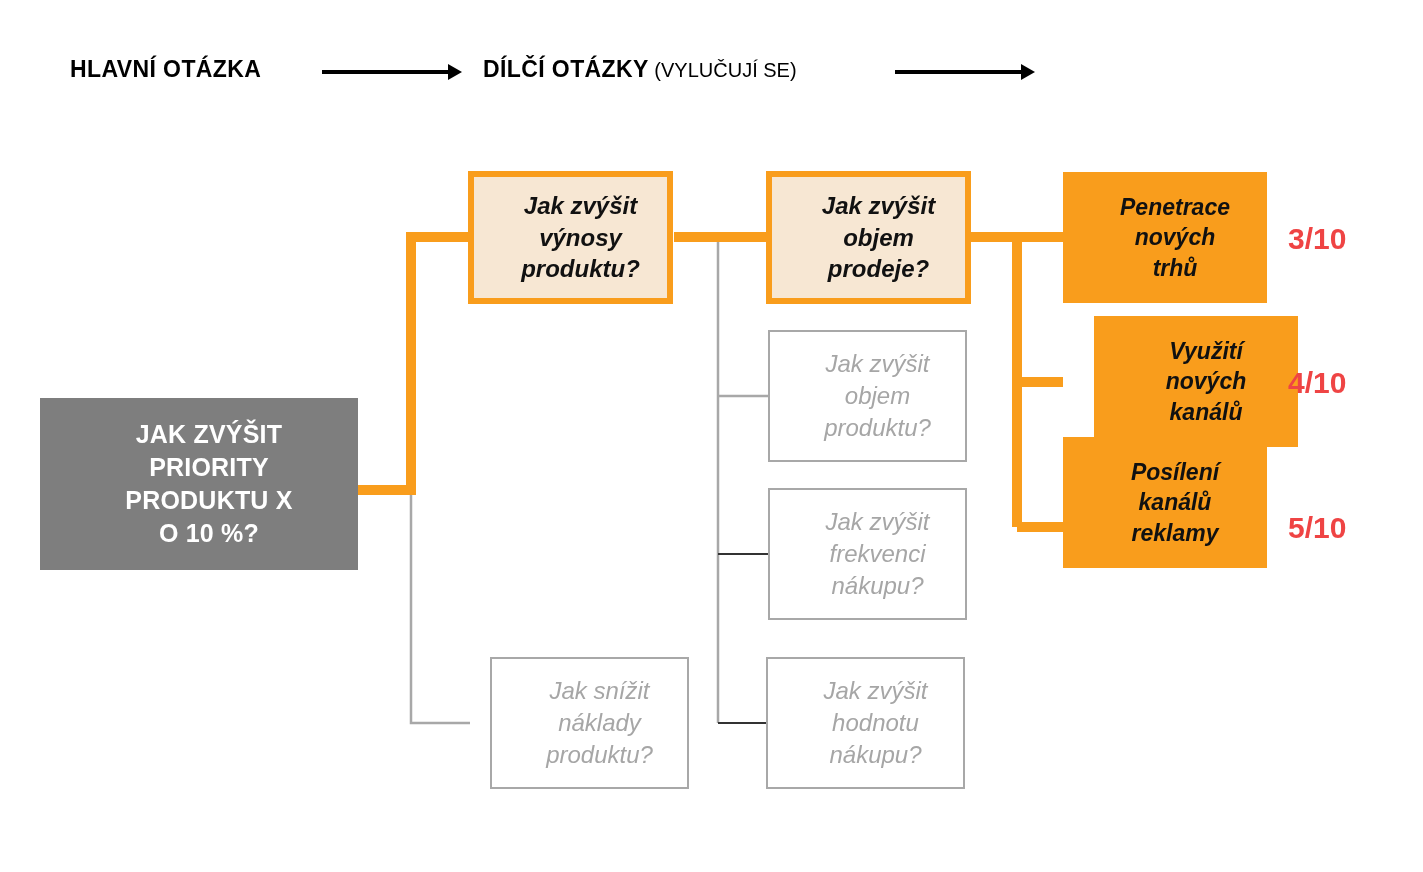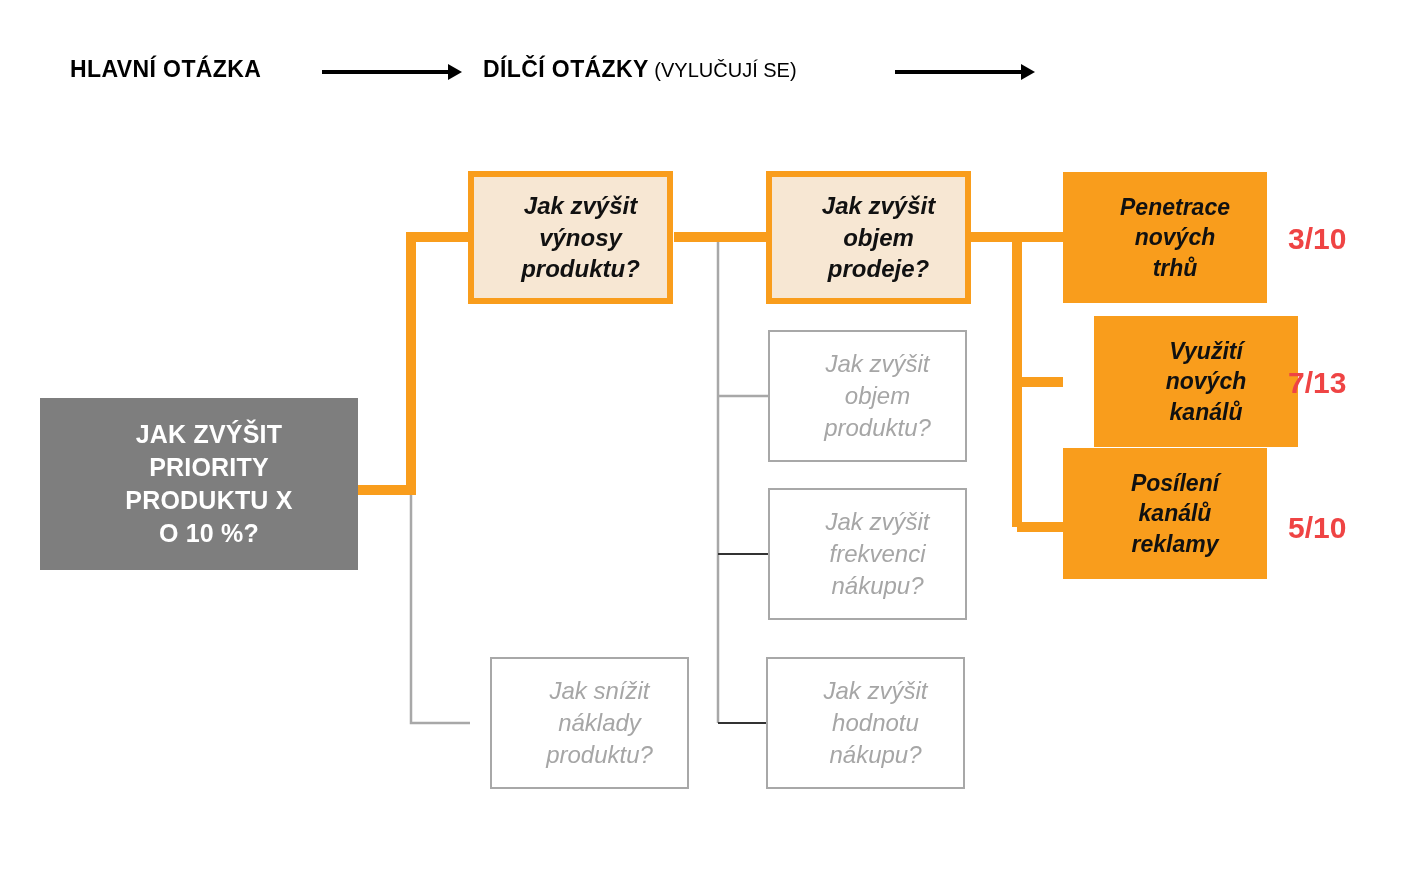--- a/index.html
+++ b/index.html
@@ -238,23 +238,23 @@
   </div>
   <div class="score" style="left:1288px; top:222px;">3/10</div>
 
   <div class="node node-answer" style="left:1063px; top:316px;margin-left:31px;">
     <span class="node-inner">
       <span>Využití</span><br>
       <span>nových</span><br>
       <span>kanálů</span>
     </span>
   </div>
-  <div class="score" style="left:1288px; top:366px;">7/13</div>
-
-  <div class="node node-answer" style="left:1063px; top:448px;">
+  <div class="score" style="left:1288px; top:366px;">4/10</div>
+
+  <div class="node node-answer" style="left:1063px; top:437px;">
     <span class="node-inner">
       <span>Posílení</span><br>
       <span>kanálů</span><br>
       <span>reklamy</span>
     </span>
   </div>
   <div class="score" style="left:1288px; top:511px;">5/10</div>
 
 </div>
 

